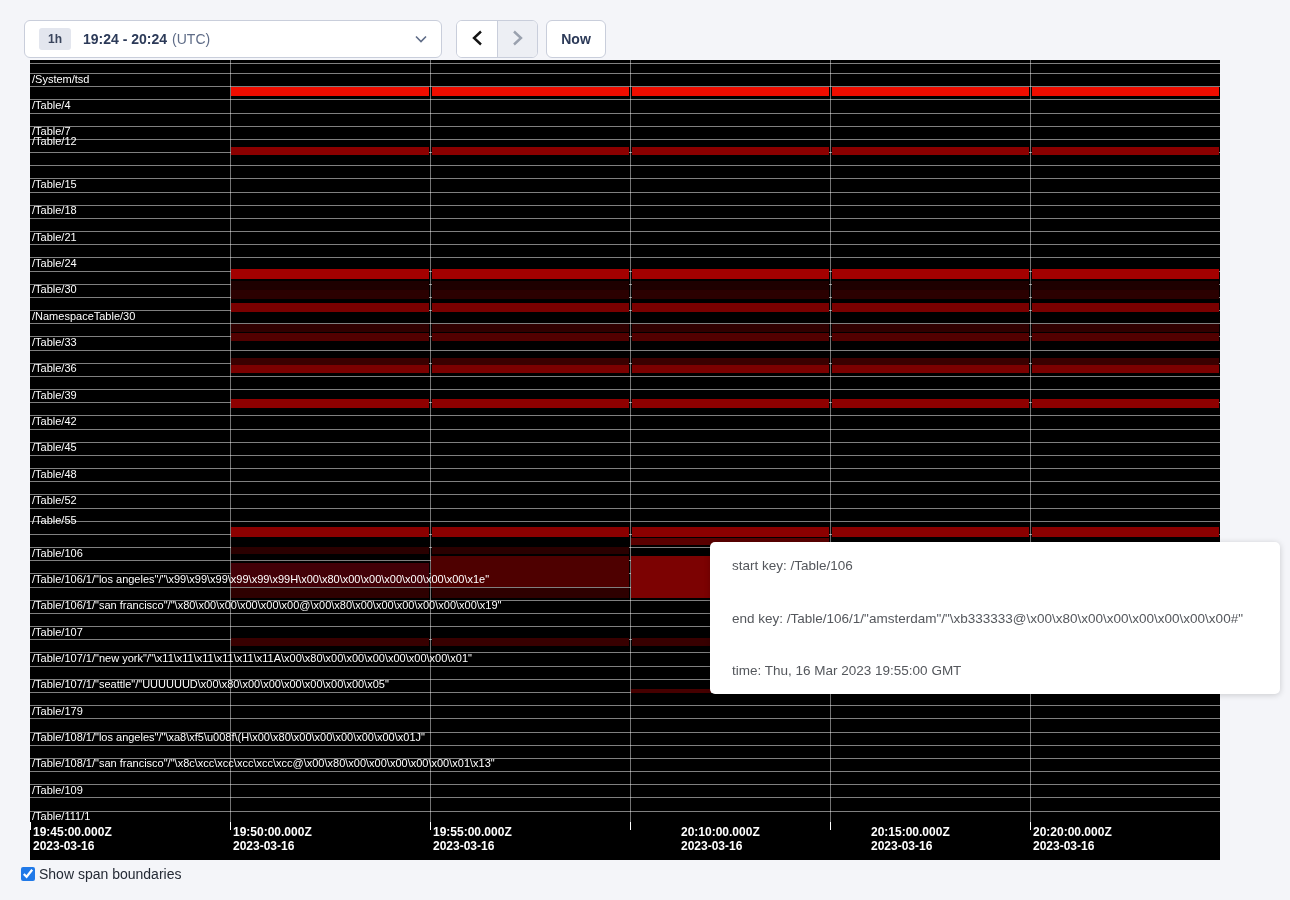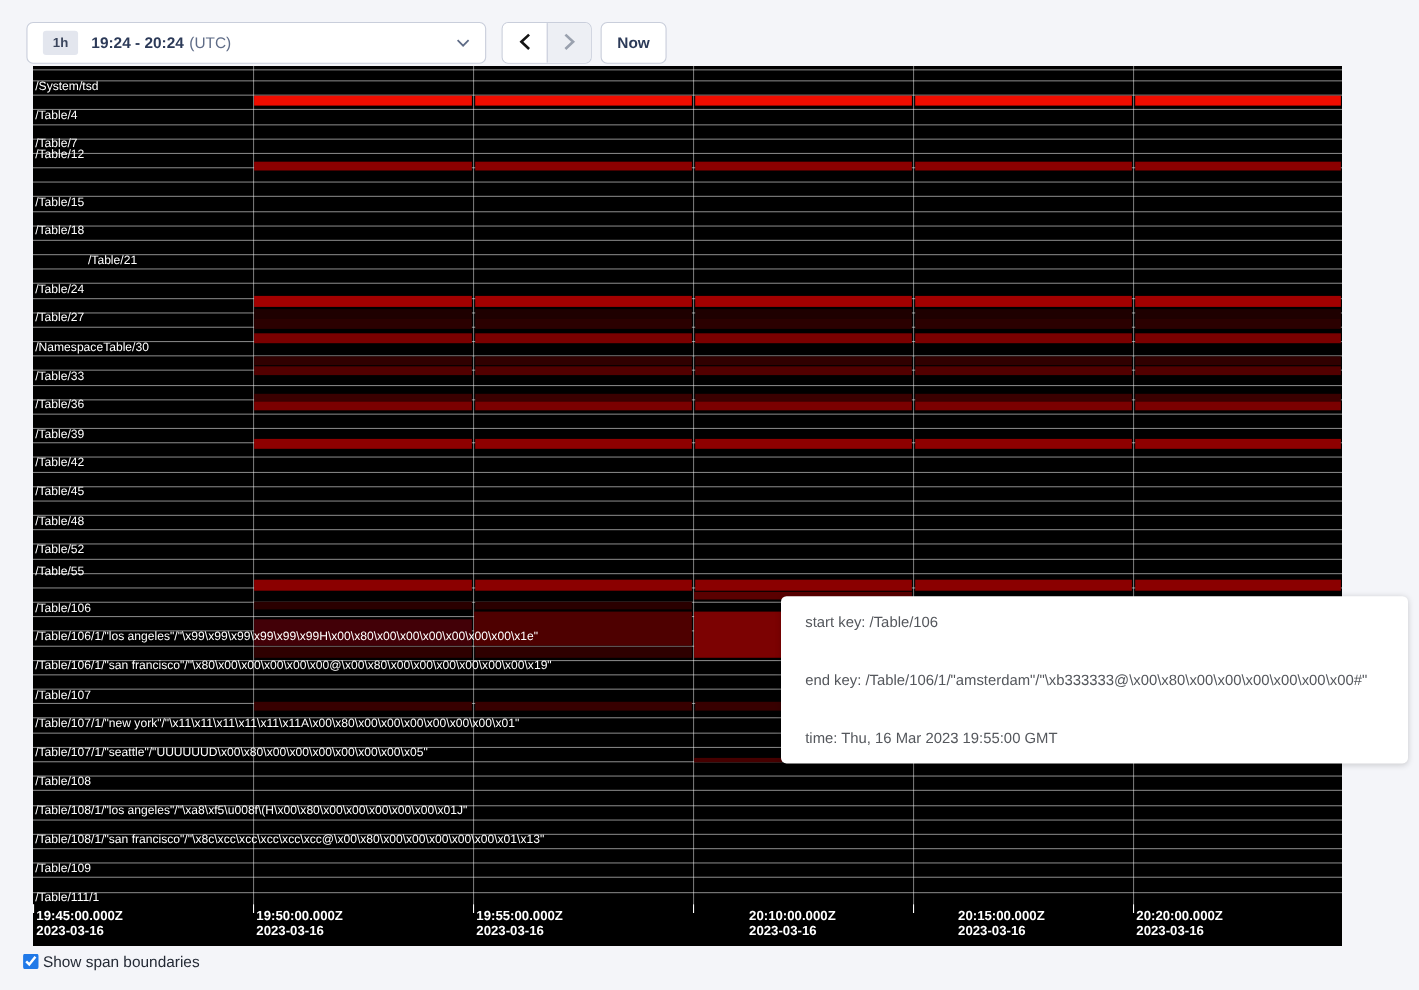--- a/index.html
+++ b/index.html
@@ -239,39 +239,39 @@
       <div class="band" style="left: 602px; top: 578px; width: 197px; height: 8px; background: rgb(56, 0, 0); z-index: 2;"></div>
       <div class="band" style="left: 802px; top: 578px; width: 197px; height: 8px; background: rgb(56, 0, 0); z-index: 2;"></div>
       <div class="band" style="left: 1002px; top: 578px; width: 187px; height: 8px; background: rgb(56, 0, 0); z-index: 2;"></div>
       <div class="band" style="left: 601px; top: 629px; width: 80px; height: 4px; background: rgb(70, 0, 0); z-index: 2;"></div>
       <div class="rowlab" style="top: 13.5px;">/System/tsd</div>
       <div class="rowlab" style="top: 39.84px;">/Table/4</div>
       <div class="rowlab" style="top: 66.18px;">/Table/7</div>
       <div class="rowlab" style="top: 76px;">/Table/12</div>
       <div class="rowlab" style="top: 118.86px;">/Table/15</div>
       <div class="rowlab" style="top: 145.2px;">/Table/18</div>
-      <div class="rowlab" style="top: 171.54px; margin-left: 48px;">/Table/21</div>
+      <div class="rowlab" style="top: 171.54px;">/Table/21</div>
       <div class="rowlab" style="top: 197.88px;">/Table/24</div>
-      <div class="rowlab" style="top: 224.22px;">/Table/27</div>
+      <div class="rowlab" style="top: 224.22px;">/Table/30</div>
       <div class="rowlab" style="top: 250.56px;">/NamespaceTable/30</div>
       <div class="rowlab" style="top: 276.9px;">/Table/33</div>
       <div class="rowlab" style="top: 303.24px;">/Table/36</div>
       <div class="rowlab" style="top: 329.58px;">/Table/39</div>
       <div class="rowlab" style="top: 355.92px;">/Table/42</div>
       <div class="rowlab" style="top: 382.26px;">/Table/45</div>
       <div class="rowlab" style="top: 408.6px;">/Table/48</div>
       <div class="rowlab" style="top: 434.94px;">/Table/52</div>
       <div class="rowlab" style="top: 455px;">/Table/55</div>
       <div class="rowlab" style="top: 487.62px;">/Table/106</div>
       <div class="rowlab" style="top: 513.96px;">/Table/106/1/"los angeles"/"\x99\x99\x99\x99\x99\x99H\x00\x80\x00\x00\x00\x00\x00\x00\x1e"</div>
       <div class="rowlab" style="top: 540.3px;">/Table/106/1/"san francisco"/"\x80\x00\x00\x00\x00\x00@\x00\x80\x00\x00\x00\x00\x00\x00\x19"</div>
       <div class="rowlab" style="top: 566.64px;">/Table/107</div>
       <div class="rowlab" style="top: 592.98px;">/Table/107/1/"new york"/"\x11\x11\x11\x11\x11\x11A\x00\x80\x00\x00\x00\x00\x00\x00\x01"</div>
       <div class="rowlab" style="top: 619.32px;">/Table/107/1/"seattle"/"UUUUUUD\x00\x80\x00\x00\x00\x00\x00\x00\x05"</div>
-      <div class="rowlab" style="top: 645.66px;">/Table/108</div>
+      <div class="rowlab" style="top: 645.66px;">/Table/179</div>
       <div class="rowlab" style="top: 672px;">/Table/108/1/"los angeles"/"\xa8\xf5\u008f\(H\x00\x80\x00\x00\x00\x00\x00\x01J"</div>
       <div class="rowlab" style="top: 698.34px;">/Table/108/1/"san francisco"/"\x8c\xcc\xcc\xcc\xcc\xcc@\x00\x80\x00\x00\x00\x00\x00\x01\x13"</div>
       <div class="rowlab" style="top: 724.68px;">/Table/109</div>
       <div class="rowlab" style="top: 751.02px;">/Table/111/1</div>
     </div>
   <div id="kv-axis">
       <div class="tick" style="left: 0px;"></div>
       <div class="axlab" style="left: 3px;">
         <div>19:45:00.000Z</div>
         <div>2023-03-16</div>

